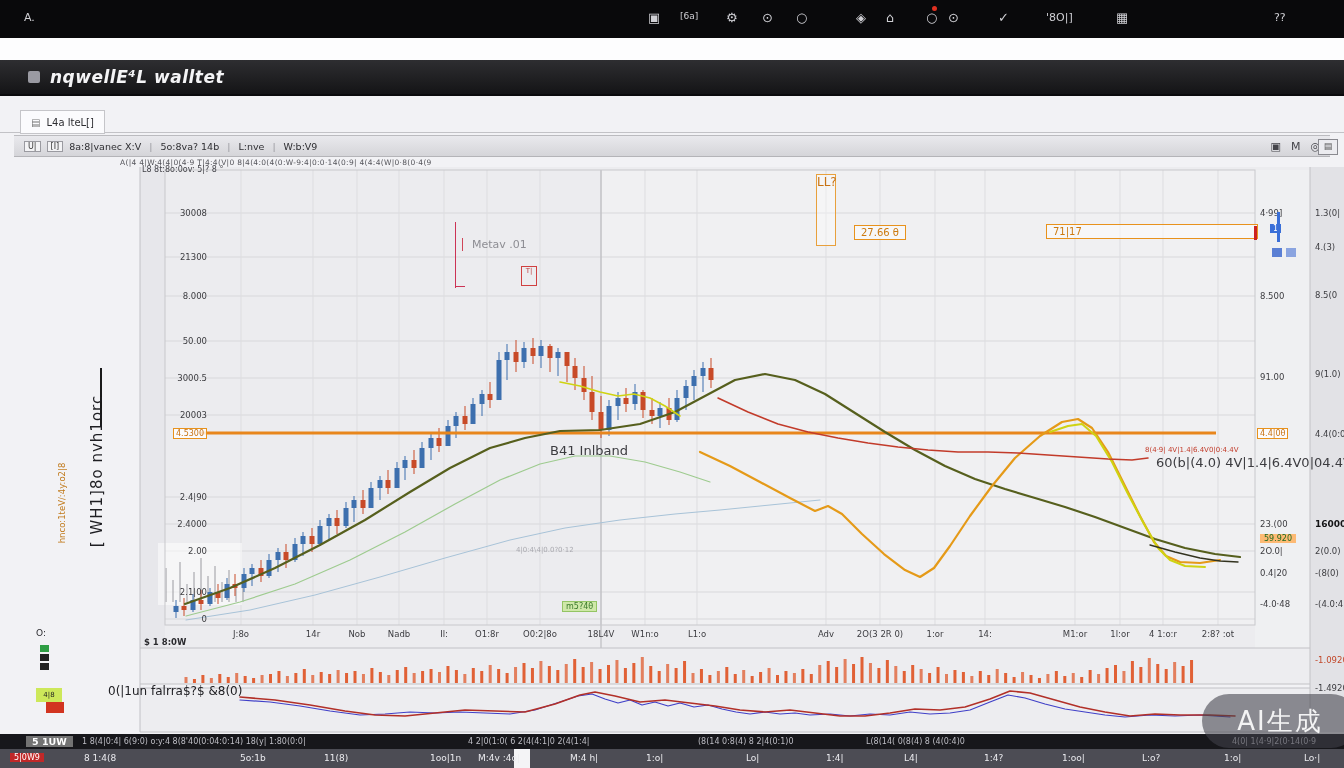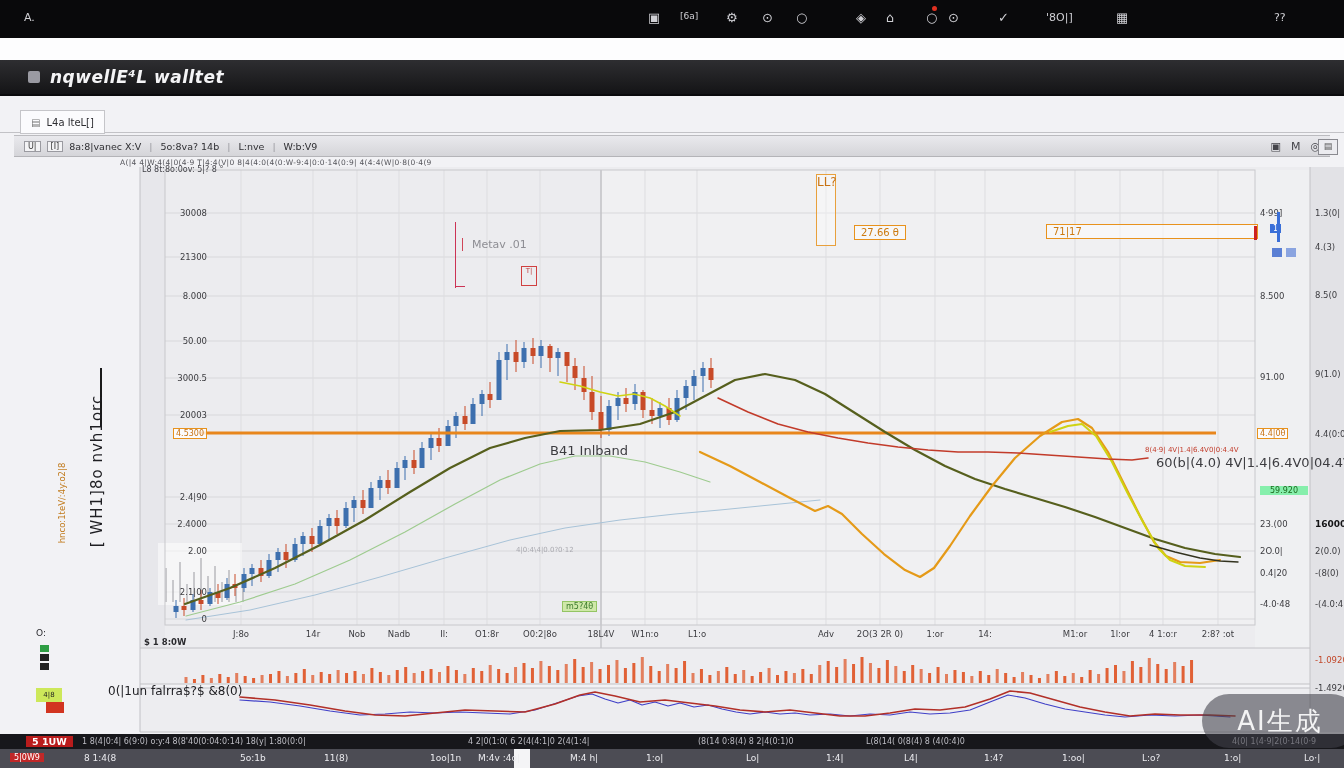--- a/index.html
+++ b/index.html
@@ -41,42 +41,42 @@
   .chart-header{position:absolute;left:142px;top:165px;font-size:8px;color:#44444a;z-index:6;}
   
   #chart-svg{position:absolute;left:0;top:0;z-index:3;}
   #overlay{position:absolute;left:0;top:0;width:1344px;height:768px;z-index:4;pointer-events:none;}
   #overlay span, #overlay div{position:absolute;white-space:nowrap;}
   .ax{font-size:8.5px;color:#3c3c40;}
   .xc{transform:translateX(-50%);}
   .yl{transform:translateX(-100%);}
   .axb{font-weight:bold;color:#141416;font-size:9px;}
   .badge-o{border:1px solid #e8921c;color:#c87314;background:rgba(255,255,255,.8);font-size:8px;padding:0 2px;}
-  .chip-ga{background:#86efac;color:#1e6a1e;font-size:8px;padding:0 10px;}
+  .chip-ga{background:#fdba74;color:#1e6a1e;font-size:8px;padding:0 4px;margin-top:48px;}
   .chip-blue{background:#3a6fd8;color:#fff;font-size:8px;padding:0 3px;}
   .ann-metav{color:#8d8d93;font-size:11px;border-left:1px solid #d04558;padding-left:9px;}
   .box-red{border:1px solid #d04040;width:14px;height:18px;font-size:7px;color:#c04040;text-align:center;}
   .ann-ll{border:1px solid #e8a03c;width:18px;height:70px;font-size:12px;color:#c87314;text-align:left;background:rgba(255,255,255,.35);}
   .box-orange{border:1px solid #e8921c;color:#cc7a10;font-size:10px;padding:1px 6px;background:rgba(252,252,252,.6);}
   .box-wide{width:198px;}
   .ann-tiny{font-size:13px;color:#3c3c40;}
   .ann-faint{font-size:7px;color:#aaaab0;}
   .chip-green{background:#cfe8a8;border:1px solid #94c464;color:#3a7a2a;font-size:8px;padding:0 3px;}
   .ann-tiny-red{font-size:7px;color:#c23b2a;}
   
   .rot-main{position:absolute;left:2px;top:462px;width:190px;text-align:center;transform:rotate(-90deg);
      font-size:15px;color:#1e1e22;letter-spacing:1px;z-index:5;}
   .rot-orange{position:absolute;left:-28px;top:498px;width:180px;text-align:center;transform:rotate(-90deg);
      font-size:8.5px;color:#c07818;z-index:5;}
   .o-label{position:absolute;left:36px;top:628px;font-size:9px;color:#2e2e32;z-index:5;}
   .vol-label{position:absolute;left:144px;top:637px;font-size:8.5px;font-weight:bold;color:#2b2b2f;z-index:5;}
   .ind-label{position:absolute;left:67px;top:684px;font-size:12px;color:#202024;z-index:5;margin-left:41px;}
   
   .statusbar{position:absolute;left:0;top:734px;width:1344px;height:15px;background:#17171b;z-index:20;}
-  .sb-badge{position:absolute;left:26px;top:2px;height:11px;line-height:11px;background:#b91c1c;color:#fff;
+  .sb-badge{position:absolute;left:26px;top:2px;height:11px;line-height:11px;background:#737373;color:#fff;
      font-size:9.5px;font-weight:bold;padding:0 6px;}
   .sb-item{position:absolute;top:3px;font-size:8px;color:#bdbdc4;}
   .bottombar{position:absolute;left:0;top:749px;width:1344px;height:36px;background:#4c4c54;z-index:20;}
   .bb-chip{position:absolute;left:10px;top:4px;background:#c02828;color:#fff;font-size:8px;padding:0 4px;}
   .bb-item{position:absolute;top:4px;font-size:9px;color:#ebebef;margin-left:32px;}
   .bb-div{position:absolute;left:514px;top:0;width:16px;height:19px;background:#f4f4f6;}
   
   .watermark{position:absolute;left:1202px;top:694px;width:156px;height:54px;background:rgba(66,66,74,.58);
      border-radius:30px;display:flex;align-items:center;justify-content:center;
      color:rgba(255,255,255,.9);font-size:26px;z-index:30;letter-spacing:2px;}

